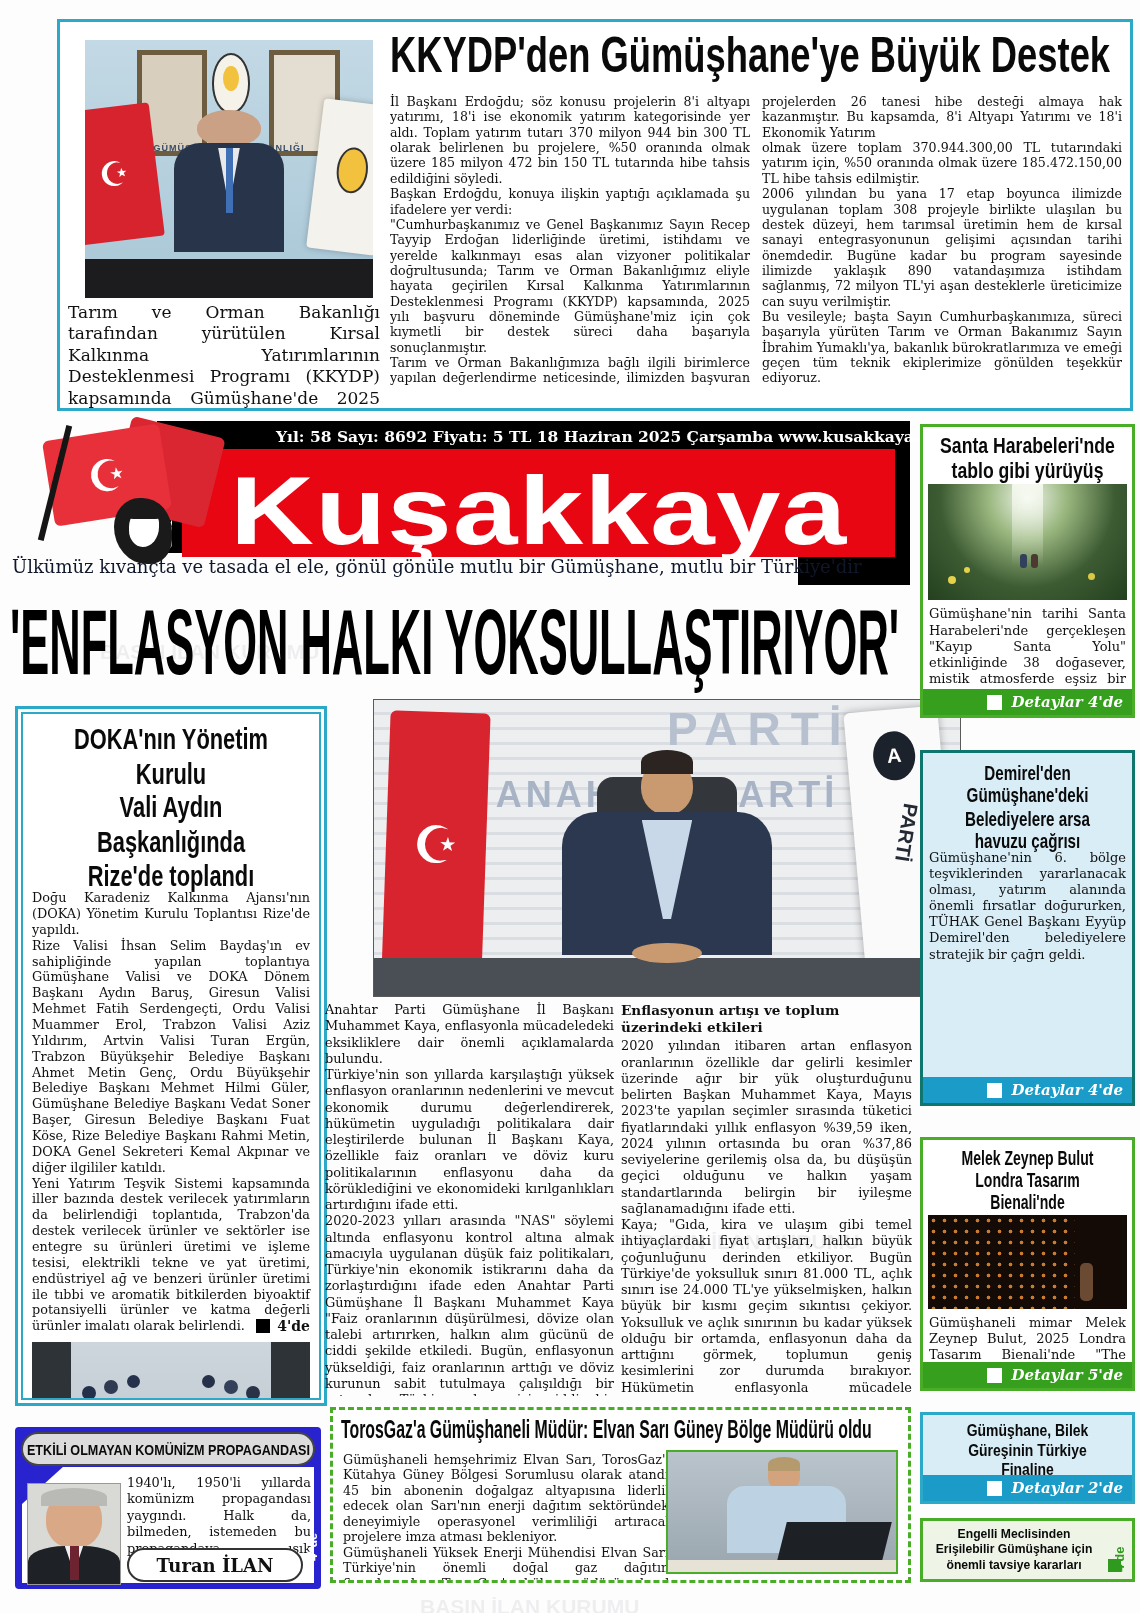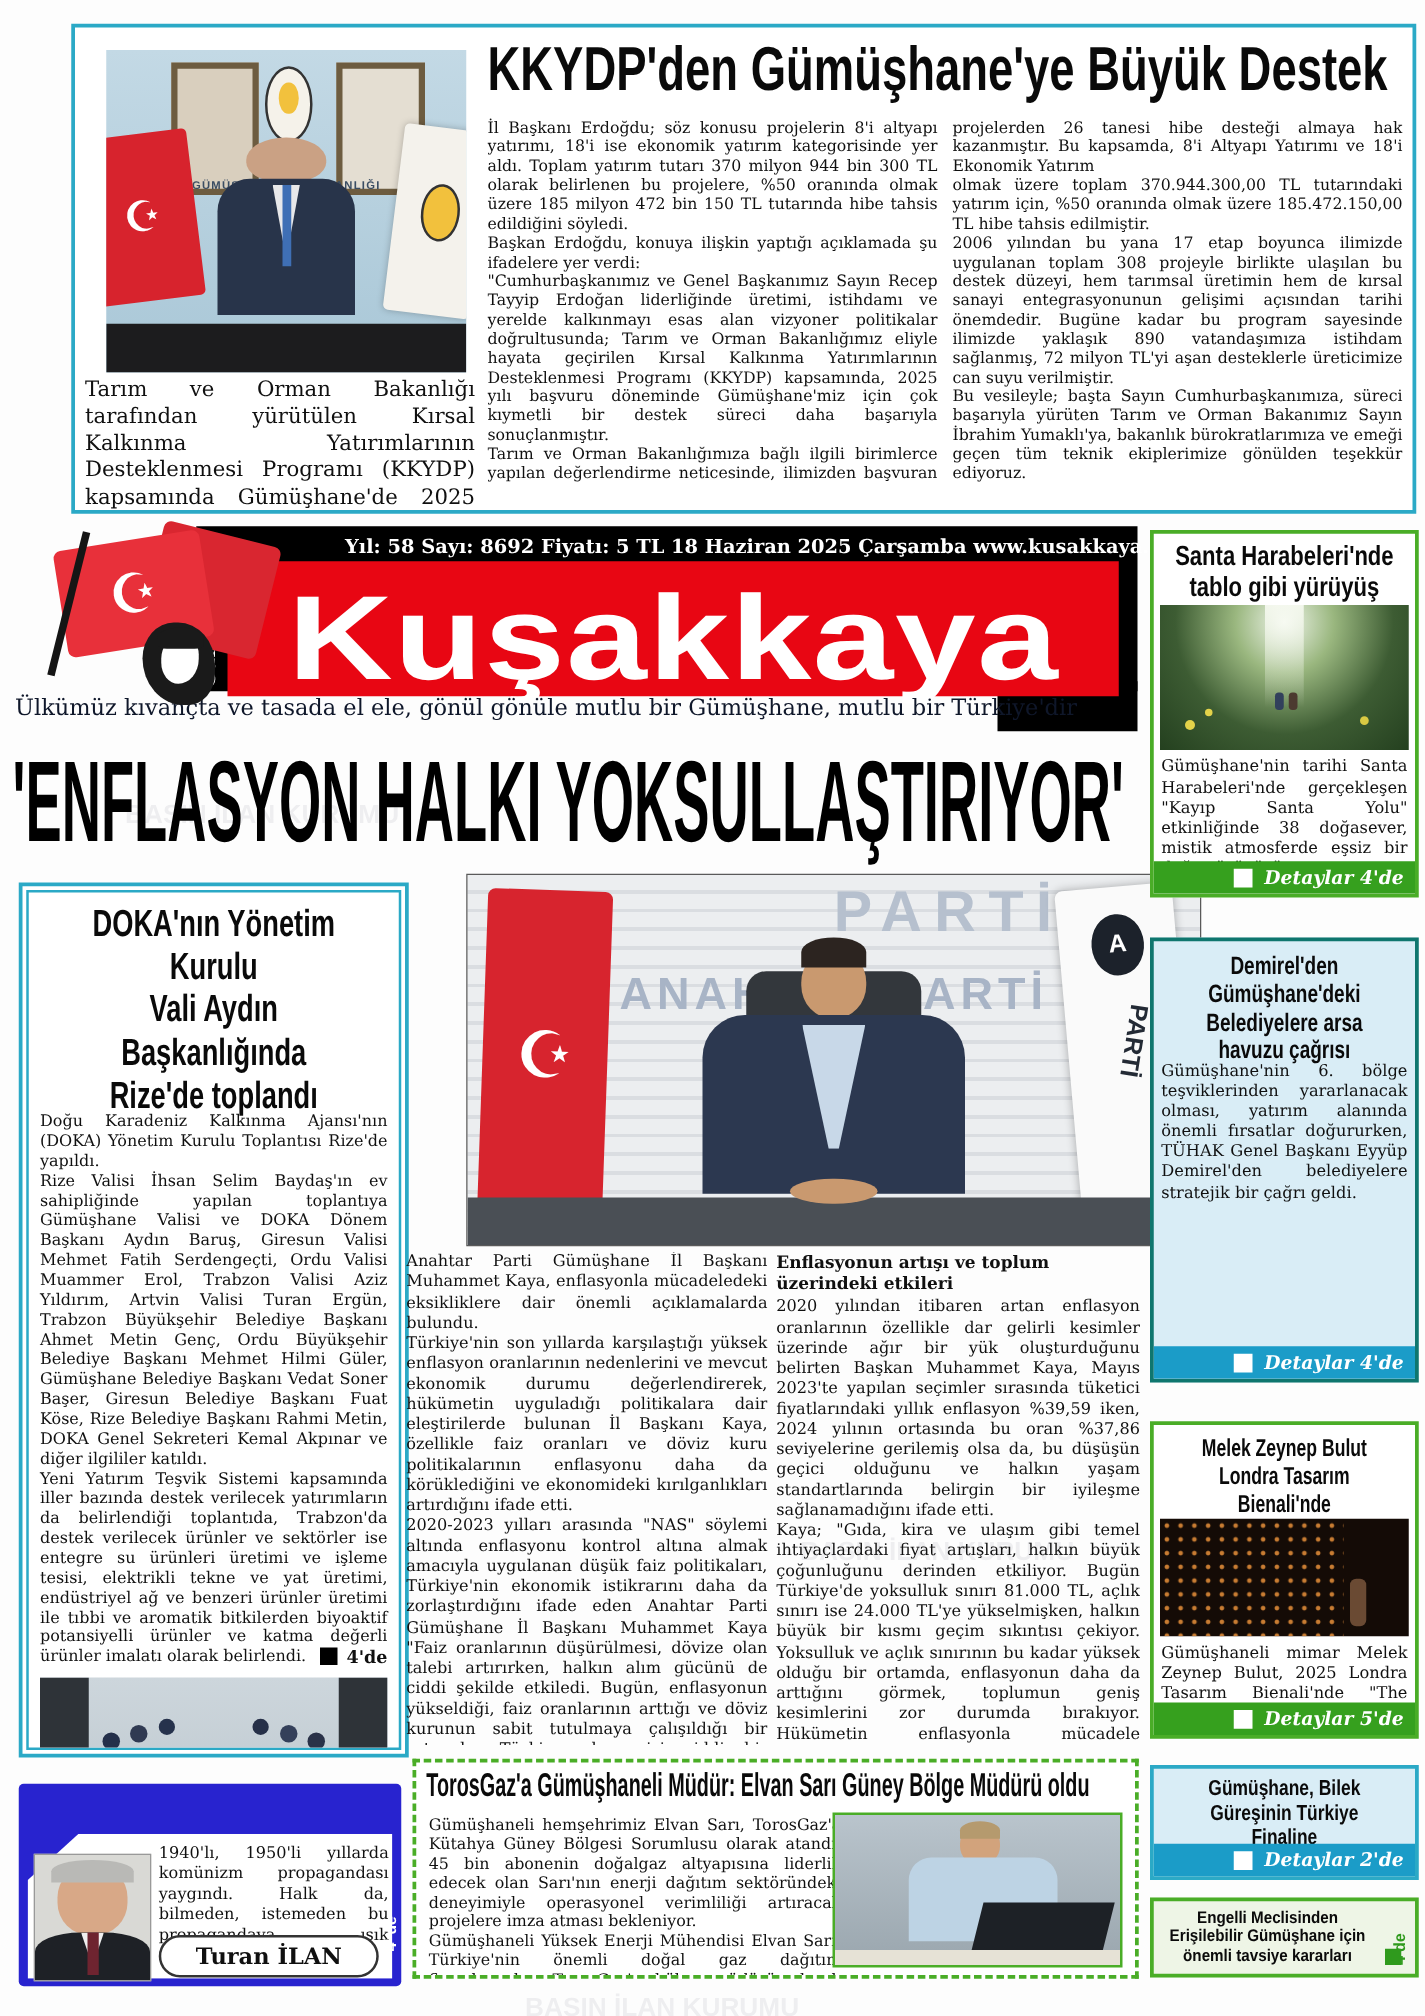--- a/index.html
+++ b/index.html
@@ -248,20 +248,23 @@
 <div class="side engelli">
   <div class="tscale" style="font-size:13.5px;transform:scale(0.9,1);margin-top:5px;width:182px">Engelli Meclisinden
 Erişilebilir Gümüşhane için
 önemli tavsiye kararları</div>
   <div class="vref">4'de</div>
   <span class="gsq" style="position:absolute;right:11px;bottom:7px"></span>
 </div>
 
 <div class="abs kol">
   <div class="kol-white"></div>
+  <div class="kol-pill">
+      <span class="cond">ETKİLİ OLMAYAN KOMÜNİZM PROPAGANDASI</span>
+    </div>
   <div class="kol-photo">
     <div class="art" style="left:20%;top:8%;width:60%;height:56%;background:#d8a887;border-radius:46%"></div>
     <div class="art" style="left:14%;top:4%;width:72%;height:18%;background:#b9b9b6;border-radius:50% 50% 0 0"></div>
     <div class="art" style="left:0;bottom:0;width:100%;height:38%;background:#1e2126;border-radius:40% 40% 0 0">
       <div class="art" style="left:40%;top:0;width:20%;height:70%;background:#efefef;clip-path:polygon(0 0,100% 0,50% 100%)"></div>
       <div class="art" style="left:46%;top:0;width:9%;height:90%;background:#6e2430"></div>
     </div>
   </div>
   <div class="kol-text body-text">1940'lı, 1950'li yıllarda komünizm propagandası yaygındı. Halk da, bilmeden, istemeden bu propagandaya ışık tutuyordu.</div>
   <div class="kol-name">Turan İLAN</div>

